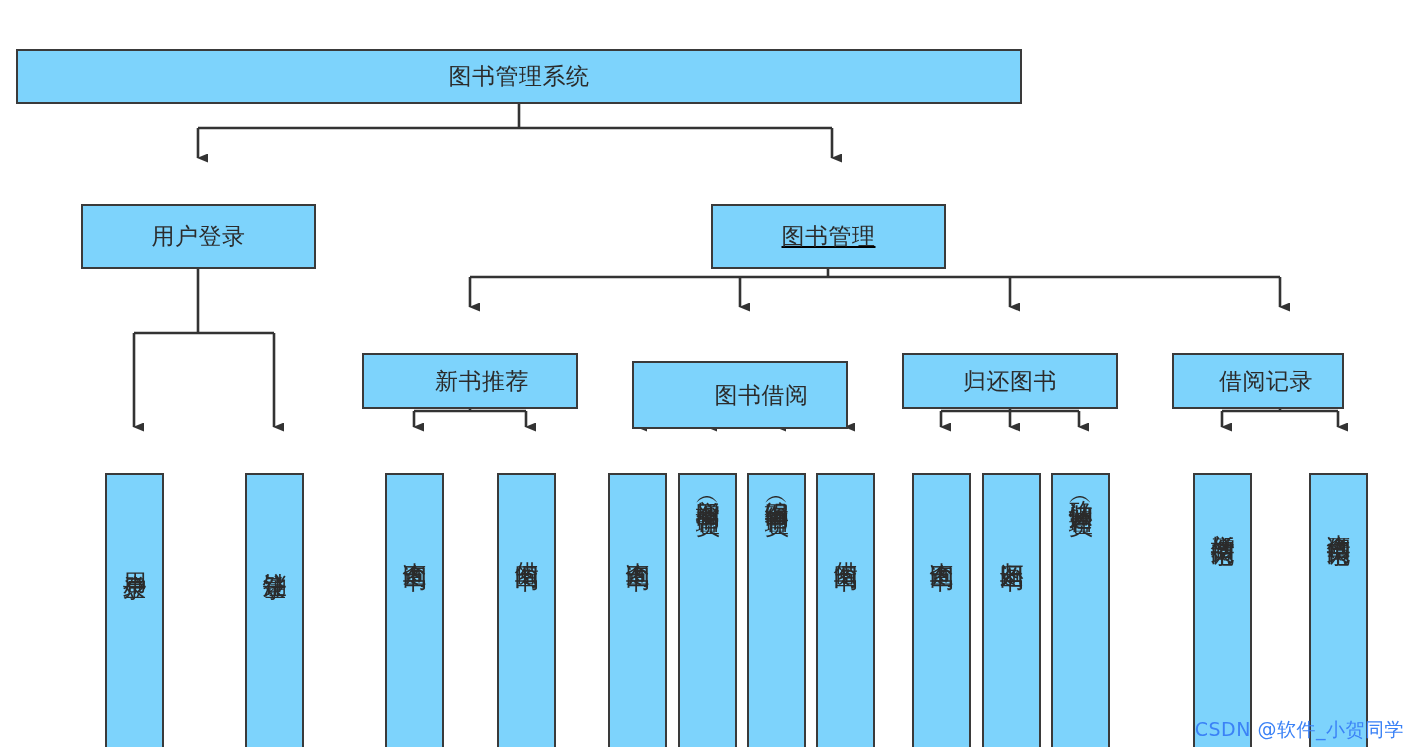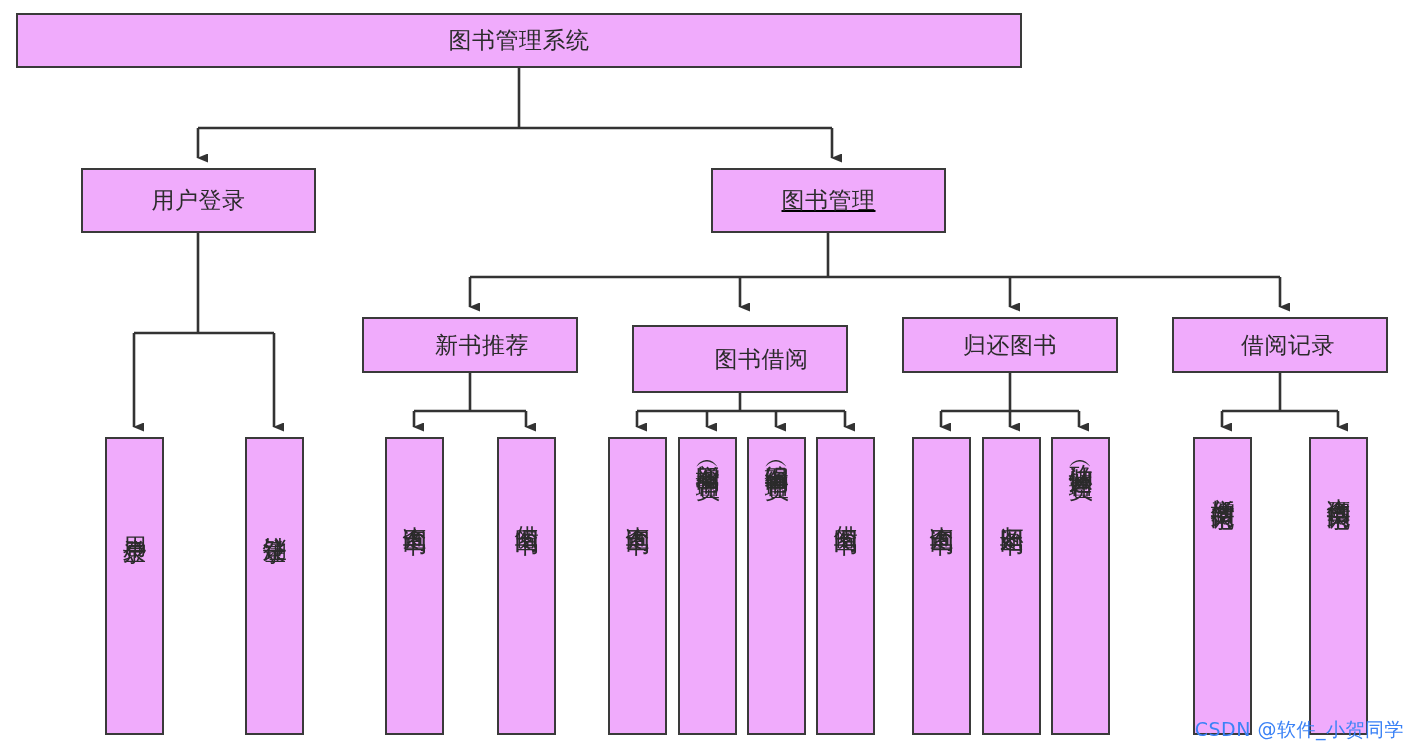--- a/index.html
+++ b/index.html
@@ -1,22 +1,22 @@
 <!DOCTYPE html>
 <html><head>
 <meta charset="utf-8">
 <style>
   html,body{margin:0;padding:0;background:#ffffff;}
   body{width:1405px;height:747px;overflow:hidden;
        font-family:"DejaVu Sans","Liberation Sans",sans-serif;}
   #stage{position:relative;width:1405px;height:747px;background:#fff;}
   svg#wires{position:absolute;left:0;top:0;width:1405px;height:747px;}
-  .node{position:absolute;box-sizing:border-box;background:#f0abfc;
+  .node{position:absolute;box-sizing:border-box;background:#7dd3fc;
         border:2.5px solid #3a3a3a;display:flex;align-items:center;
-        justify-content:center;}
+        justify-content:center;margin-top:36px;}
   .node .lbl{color:#2b2b2b;letter-spacing:.5px;white-space:nowrap;}
   .h-node .lbl{font-size:23px;}
   .root .lbl{font-size:23px;}
   .v-node{padding:10px 0;align-items:flex-start;justify-content:center;}
   .v-node .lbl{writing-mode:vertical-rl;text-orientation:upright;
                font-size:24px;line-height:1.18;letter-spacing:2px;
                white-space:normal;text-align:left;}
   .watermark{position:absolute;right:1px;bottom:4px;font-size:19px;
              color:#3b82f6;white-space:nowrap;letter-spacing:.5px;text-align:right;}
 </style>
@@ -88,21 +88,21 @@
 
   <div class="node h-node" style="left:362px;top:317px;width:216px;height:56px;padding-left:24px;">
     <span class="lbl">新书推荐</span>
   </div>
   <div class="node h-node" style="left:632px;top:325px;width:216px;height:68px;padding-left:43px;">
     <span class="lbl">图书借阅</span>
   </div>
   <div class="node h-node" style="left:902px;top:317px;width:216px;height:56px;">
     <span class="lbl">归还图书</span>
   </div>
-  <div class="node h-node" style="left:1172px;top:317px;width:216px;height:56px;padding-left:16px;">
+  <div class="node h-node" style="left:1172px;top:317px;width:172px;height:56px;padding-left:16px;">
     <span class="lbl">借阅记录</span>
   </div>
 
   <div class="node v-node" style="left:105px;top:437px;width:59px;height:298px;padding-top:78px;">
     <span class="lbl">用户登录</span>
   </div>
   <div class="node v-node" style="left:245px;top:437px;width:59px;height:298px;padding-top:78px;">
     <span class="lbl">注销登录</span>
   </div>
 

